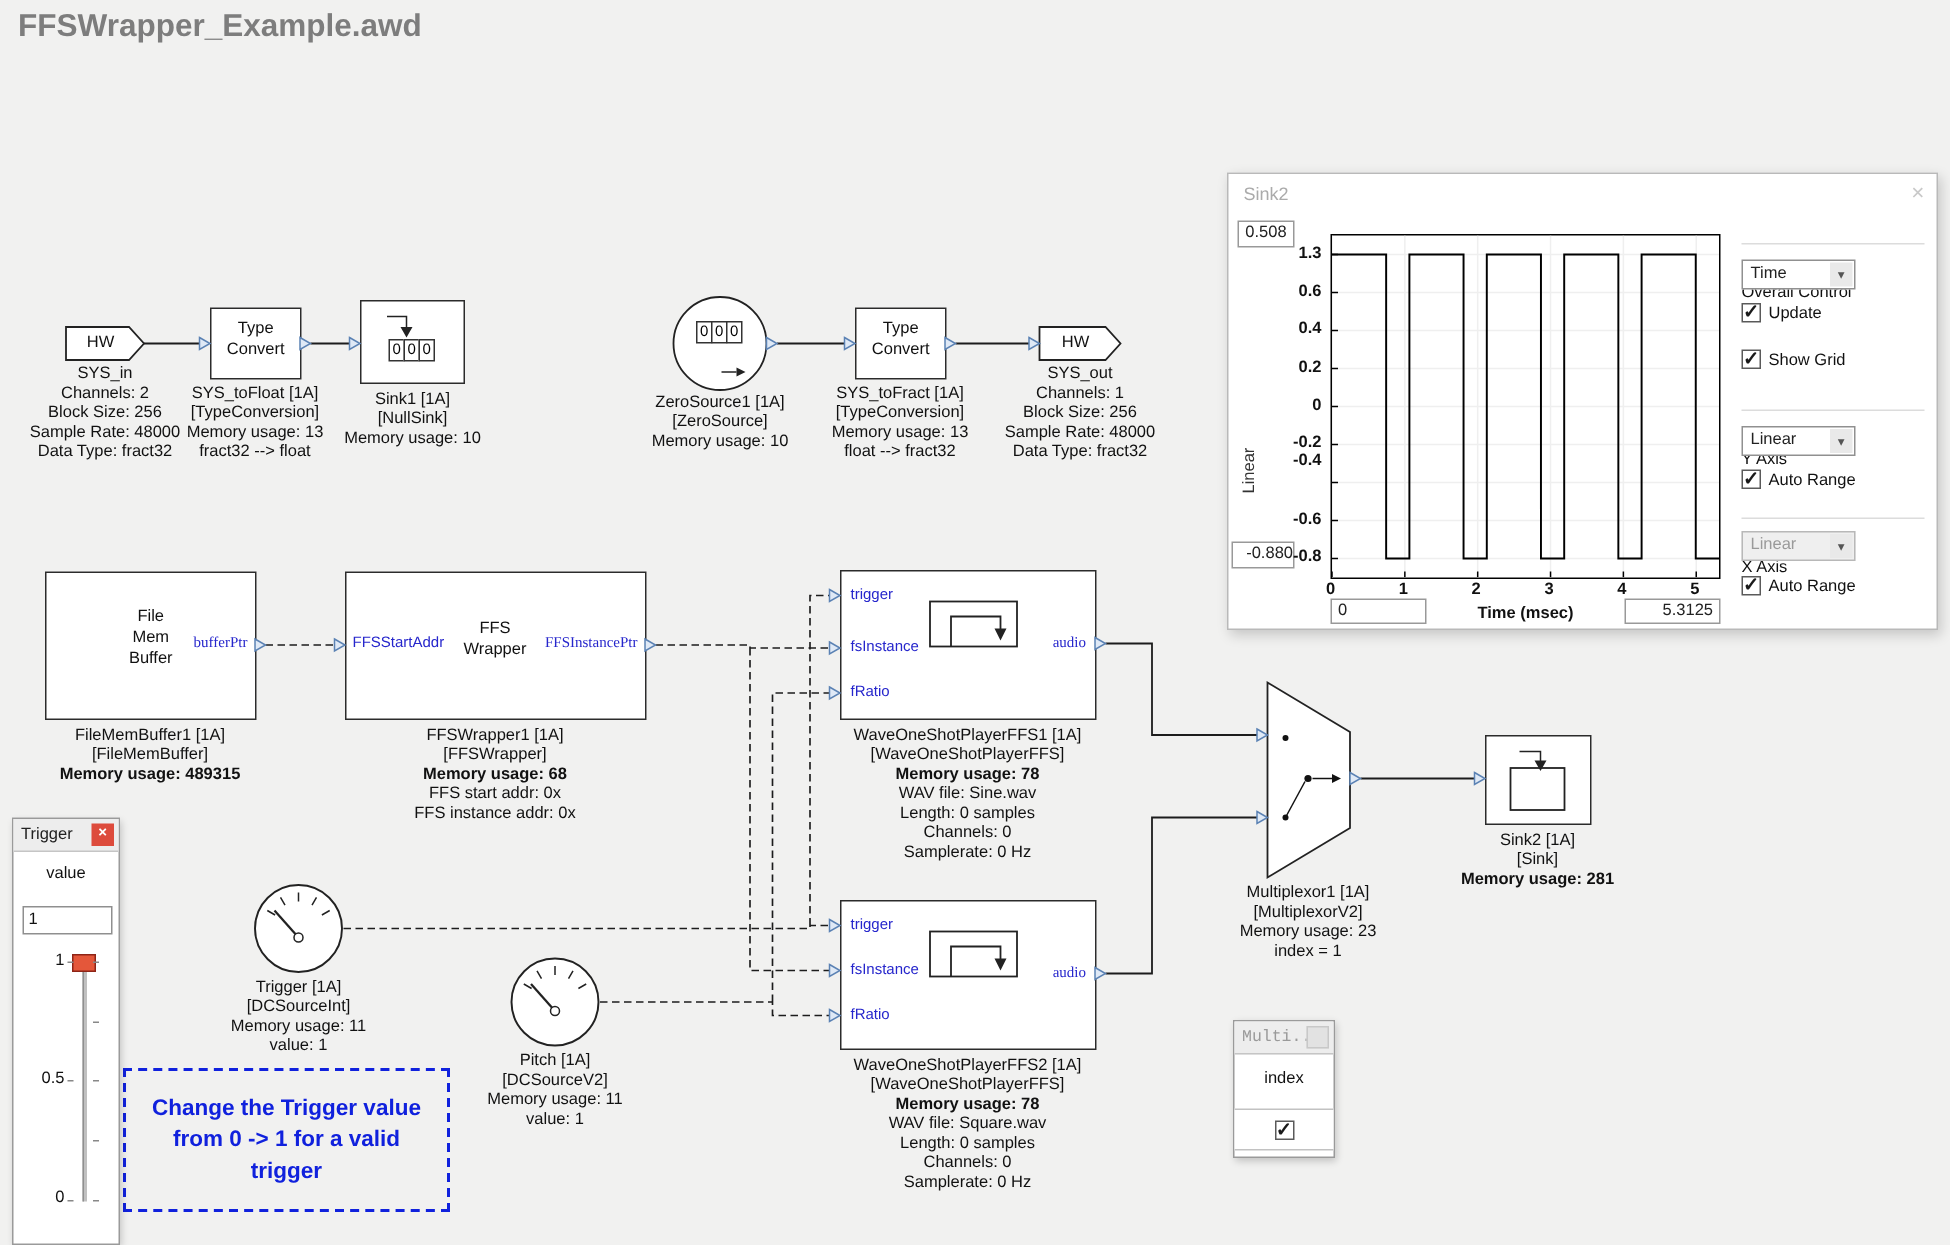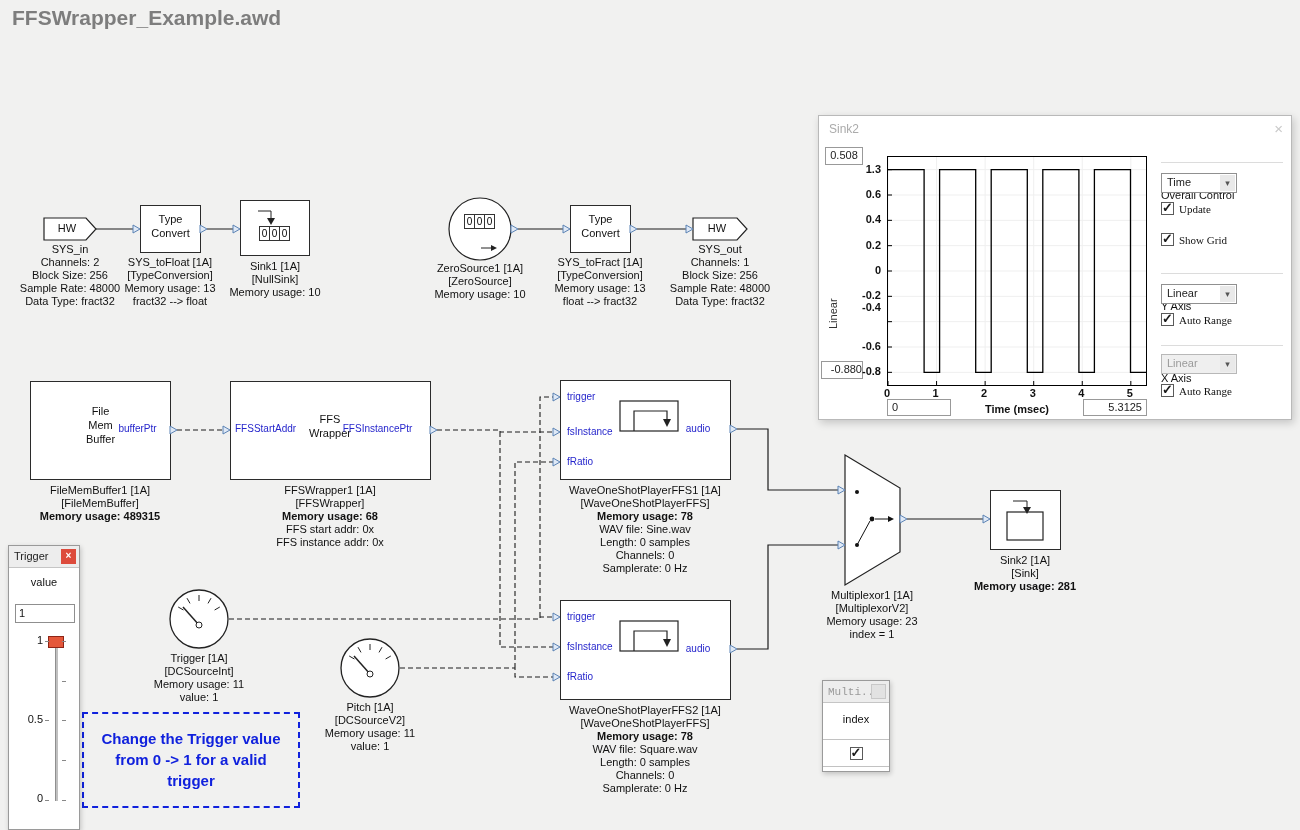--- a/index.html
+++ b/index.html
@@ -4,21 +4,21 @@
 <style>
   html,body{margin:0;padding:0;background:#f1f1f0;font-family:"Liberation Sans",sans-serif;}
   #canvas{position:relative;width:1300px;height:830px;overflow:hidden;background:#f1f1f0;}
   .title{position:absolute;left:12px;top:6px;font-size:21px;font-weight:bold;color:#7d7d7d;}
   .blk{position:absolute;background:#fff;border:1px solid #2b2b2b;box-sizing:border-box;z-index:1;}
   svg.overlay{position:absolute;left:0;top:0;z-index:2;pointer-events:none;}
   .cap{position:absolute;font-size:11px;line-height:13px;text-align:center;color:#111;z-index:3;}
   .cap .b{font-weight:bold;}
   .inner{position:absolute;font-size:11px;line-height:14px;text-align:center;color:#111;z-index:3;}
   .plabel{position:absolute;font-size:10px;color:#2626cc;z-index:3;}
-  .pr{text-align:center;}
+  .pr{text-align:right;font-family:Liberation Serif, serif;}
   .zero{position:absolute;width:11px;height:15px;border:1px solid #333;background:#fff;font-size:10px;line-height:13px;text-align:center;box-sizing:border-box;z-index:3;}
   .hwlabel{position:absolute;font-size:11px;text-align:center;color:#111;z-index:3;}
   
   .win{position:absolute;background:#fff;border:1px solid #b9b9b9;box-shadow:2px 3px 8px rgba(0,0,0,.18);z-index:4;}
   .wtitle{position:absolute;left:0;top:0;right:0;height:26px;line-height:26px;padding-left:10px;color:#ababab;font-size:12px;box-sizing:border-box;}
   .wclose{position:absolute;right:8px;top:0px;color:#c9c9c9;font-size:15px;line-height:26px;}
   .editbox{position:absolute;border:1px solid #999;background:#fff;font-size:11px;line-height:15px;box-sizing:border-box;color:#222;}
   .plotbox{position:absolute;left:68px;top:40px;width:260px;height:230px;border:1px solid #000;background:#fff;box-sizing:border-box;}
   .vlabel{position:absolute;left:8px;top:158px;width:16px;height:80px;writing-mode:vertical-rl;transform:rotate(180deg);font-size:11px;text-align:center;color:#333;}
   #ylabels{position:absolute;left:32px;top:0;width:32px;height:100%;}
@@ -30,21 +30,21 @@
   .glabel{position:absolute;font-size:11px;color:#111;background:#fff;padding-right:5px;margin-top:34px;}
   .sel{position:absolute;width:76px;height:20px;border:1px solid #909090;background:#fff;box-sizing:border-box;font-size:11px;color:#222;}
   .selv{position:absolute;left:5px;top:2px;}
   .arr{position:absolute;right:1px;top:1px;width:15px;height:16px;background:#e9e9e9;color:#555;font-size:9px;text-align:center;line-height:16px;}
   .sel.disabled{background:#efefef;border-color:#b8b8b8;}
   .sel.disabled .selv{color:#9a9a9a;}
   .cbrow{position:absolute;display:flex;align-items:center;}
   .cb{width:13px;height:13px;border:1px solid #5a5a5a;background:#fff;position:relative;display:inline-block;box-sizing:border-box;}
   .cb i{display:none;font-style:normal;position:absolute;left:0px;top:-3px;font-size:13px;font-weight:bold;color:#1a1a1a;}
   .cb.checked i{display:block;}
-  .cbl{font-size:11px;margin-left:5px;color:#111;font-family:Liberation Serif, serif;}
+  .cbl{font-size:11px;margin-left:5px;color:#111;}
   
   .panel{position:absolute;background:#fff;border:1px solid #9a9a9a;box-shadow:1px 2px 5px rgba(0,0,0,.2);z-index:4;box-sizing:border-box;}
   .ptitle{position:absolute;left:0;top:0;right:0;height:22px;background:#ededed;border-bottom:1px solid #c5c5c5;font-size:11px;line-height:21px;padding-left:5px;box-sizing:border-box;color:#222;}
   .pclose{position:absolute;right:3px;top:3px;width:15px;height:15px;background:#dd4b3c;color:#fff;font-size:10px;line-height:14px;text-align:center;font-weight:bold;}
   .pclose.gray{background:#e2e2e2;color:#aaa;border:1px solid #c8c8c8;box-sizing:border-box;}
   .pttext.dim{color:#9a9a9a;font-family:Liberation Mono, monospace;}
   .pvalue{position:absolute;top:30px;left:0;width:100%;text-align:center;font-size:11px;color:#111;}
   .pinput{position:absolute;left:6px;top:58px;width:60px;height:19px;border:1px solid #8f8f8f;background:#fff;font-size:11px;line-height:17px;padding-left:3px;box-sizing:border-box;color:#111;}
   .slabel{position:absolute;left:6px;width:28px;text-align:right;font-size:11px;color:#111;}
   .strack{position:absolute;left:46px;top:95px;width:3px;height:160px;background:#c0c0c0;border-left:1px solid #8f8f8f;box-sizing:border-box;}

